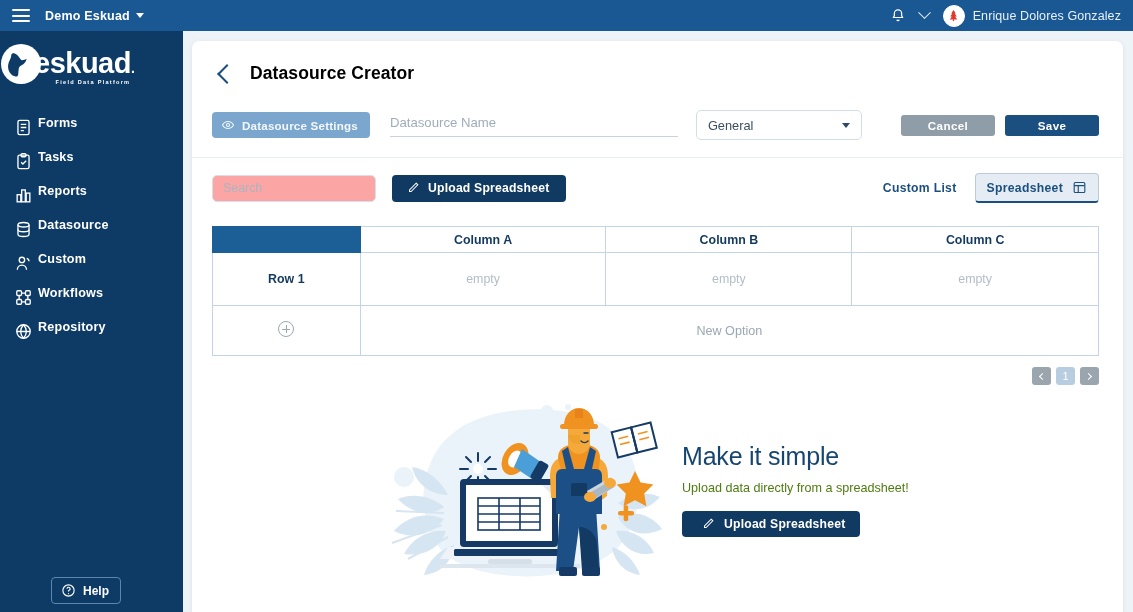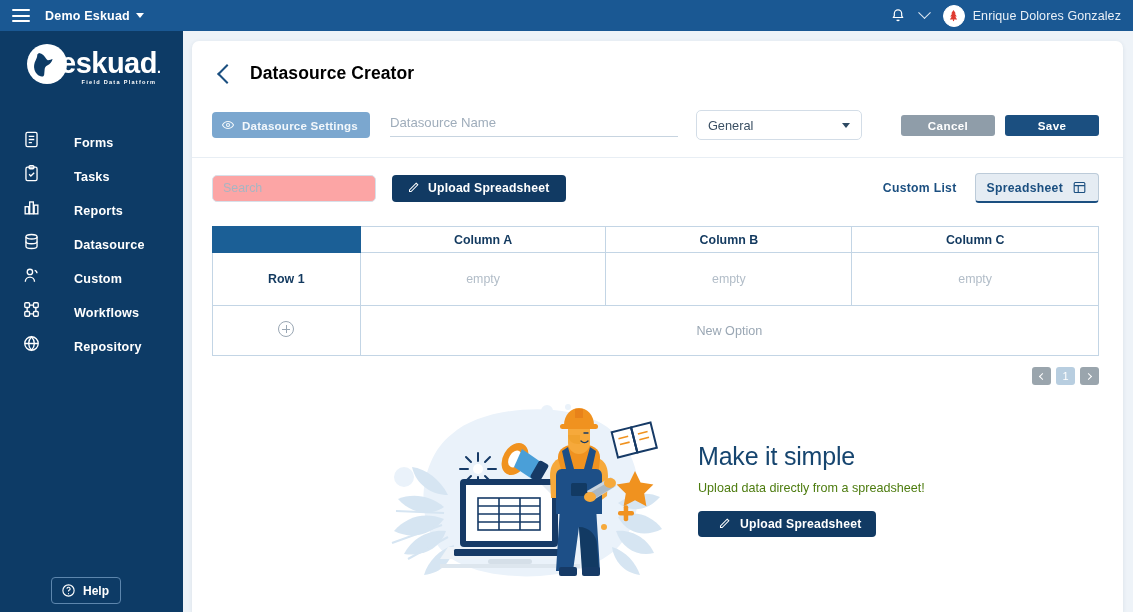--- a/index.html
+++ b/index.html
@@ -51,38 +51,38 @@
     border: 1.5px solid #fff;
   }
   .username { font-size: 12.5px; color: #e9f0f7; letter-spacing: .1px; }
 
   
   .sidebar {
     position: absolute; top: 31px; left: 0; width: 183px; height: 581px;
     background: #0d3b66;
   }
   .logo-wrap {
-    height: 66px; display: flex; align-items: center; padding-left: 26px;
+    height: 66px; display: flex; align-items: center; 
   }
   .logo { display: flex; align-items: flex-end; }
   .logo-mark { margin-right: -8px; }
   .logo-text { display: flex; flex-direction: column; }
   .logo-word {
     font-size: 29px; font-weight: bold; color: #fff; line-height: .92;
     letter-spacing: -.5px;
   }
   .logo-word sup { font-size: 14px; vertical-align: baseline; }
   .logo-tag {
     font-size: 5.6px; font-weight: bold; color: #fff;
     letter-spacing: 1.25px; text-align: right; margin-top: 2px; padding-right: 4px;
   }
   .nav { margin-top: 19px; }
   .nav-item {
-    display: flex; align-items: flex-end; gap: 32px;
-    height: 34px; padding-left: 20px; cursor: pointer;
+    display: flex; align-items: flex-start; gap: 4px;
+    height: 34px; padding-left: 12px; cursor: pointer;
   }
   .nav-icon { width: 22px; height: 22px; display: flex; align-items: center; justify-content: center; }
   .nav-label { font-size: 12.6px; font-weight: bold; color: #ffffff; letter-spacing: .2px; }
   .help-btn {
     position: absolute; bottom: 8px; left: 51px;
     display: flex; align-items: center; gap: 7px;
     border: 1px solid #5d86ad; border-radius: 4px;
     padding: 5px 11px 5px 9px; cursor: pointer;
   }
   .help-label { font-size: 12px; font-weight: bold; color: #fff; }
@@ -228,21 +228,21 @@
   .pg-num { background: #b8cee0; color: #fff; }
   .pg-chev {
     width: 5px; height: 5px;
     border-right: 1.6px solid #fff; border-top: 1.6px solid #fff;
   }
   .pg-chev.left { transform: rotate(-135deg); margin-left: 2px; }
   .pg-chev.right { transform: rotate(45deg); margin-right: 2px; }
 
   
   .empty-state {
-    display: flex; align-items: center; gap: 16px;
+    display: flex; align-items: center; gap: 0;
     margin: 14px 0 0 190px;
   }
   .illus { width: 300px; height: 190px; flex-shrink: 0; }
   .es-text { padding-bottom: 10px; }
   .es-title {
     font-size: 25px; color: #16456f; letter-spacing: -.2px;
   }
   .es-sub {
     font-size: 12.6px; color: #4d7c0f; margin-top: 10px;
   }

